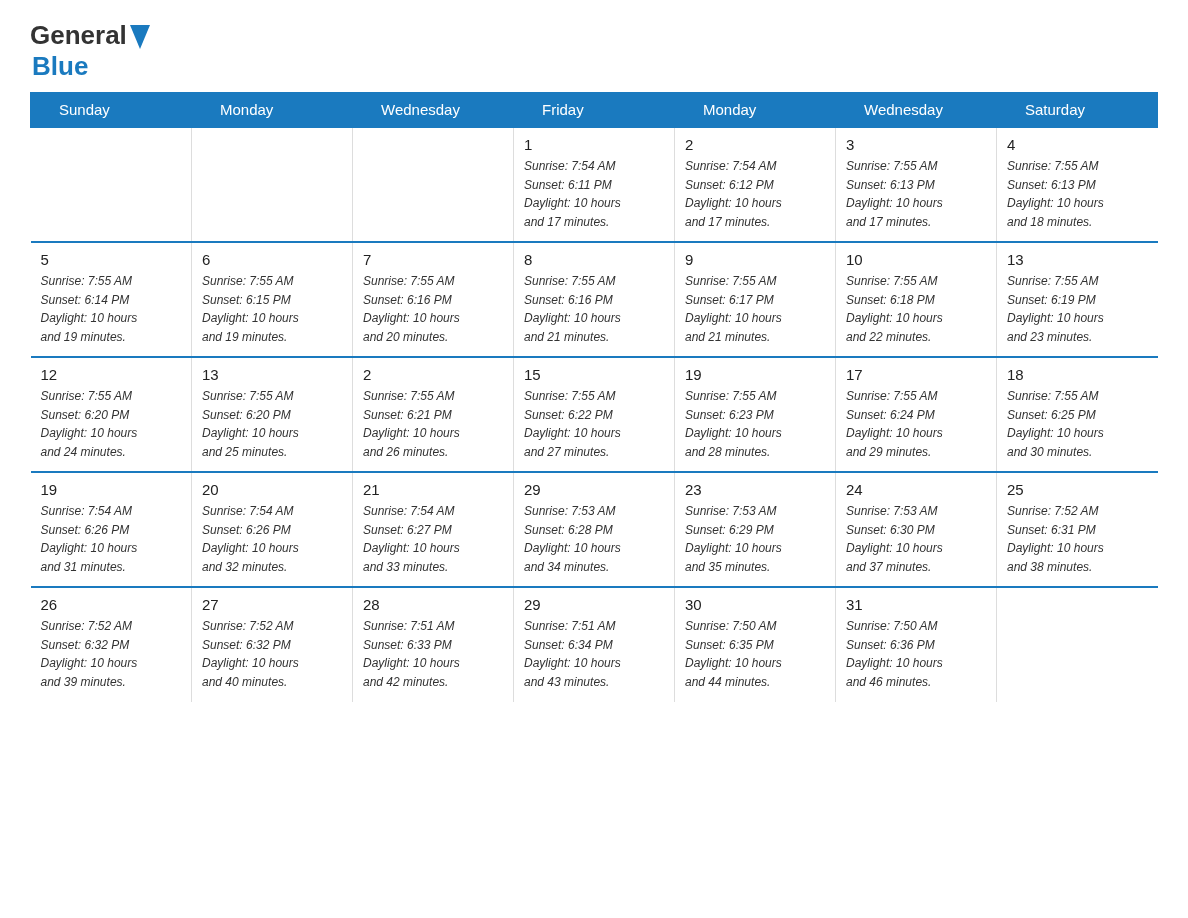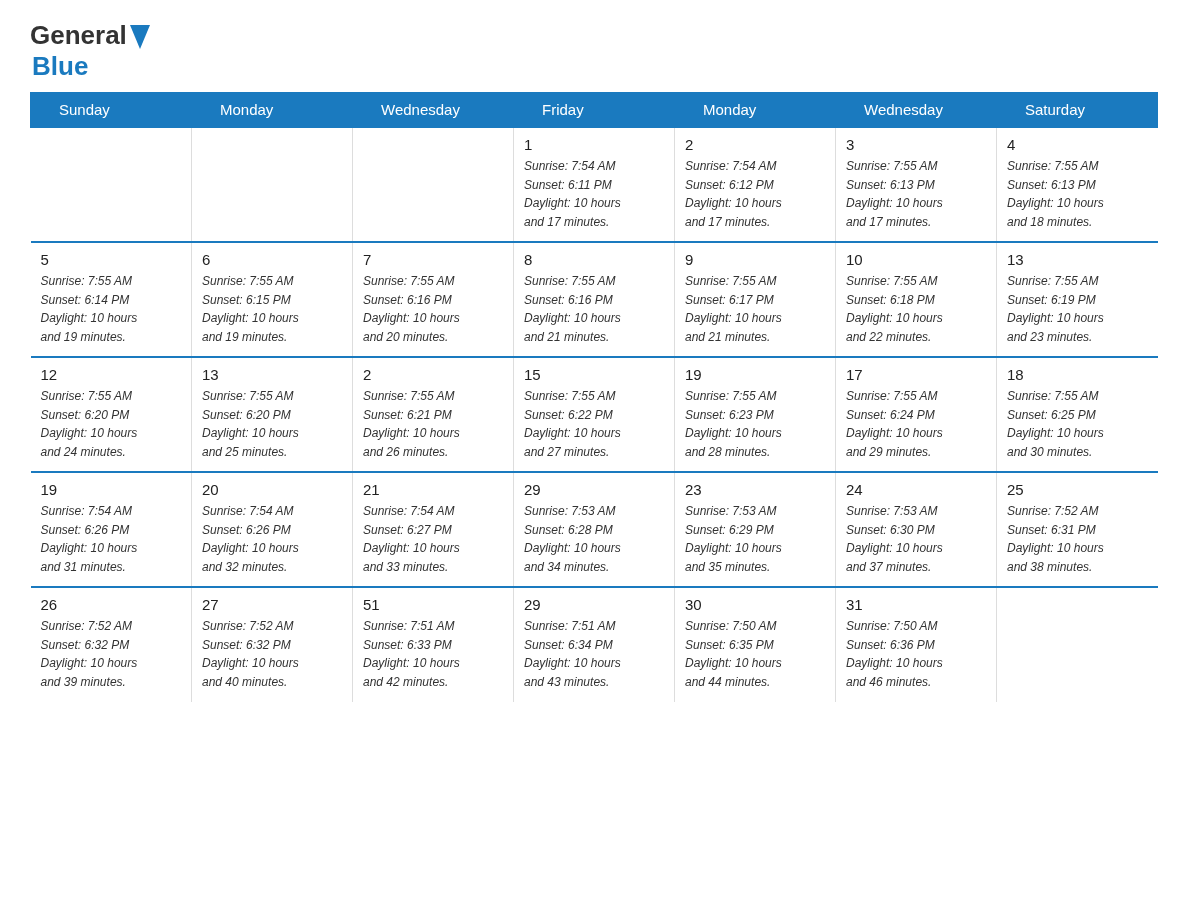--- a/index.html
+++ b/index.html
@@ -207,21 +207,21 @@
       <tr>
         <td>
           <span class="day-number">26</span>
           <div class="day-info" style="font-size: 12px; line-height: 1.55; color: rgb(51, 51, 51);">Sunrise: 7:52 AM<br>Sunset: 6:32 PM<br>Daylight: 10 hours<br>and 39 minutes.</div>
         </td>
         <td>
           <span class="day-number">27</span>
           <div class="day-info" style="font-size: 12px; line-height: 1.55; color: rgb(51, 51, 51);">Sunrise: 7:52 AM<br>Sunset: 6:32 PM<br>Daylight: 10 hours<br>and 40 minutes.</div>
         </td>
         <td>
-          <span class="day-number">51</span>
+          <span class="day-number">28</span>
           <div class="day-info" style="font-size: 12px; line-height: 1.55; color: rgb(51, 51, 51);">Sunrise: 7:51 AM<br>Sunset: 6:33 PM<br>Daylight: 10 hours<br>and 42 minutes.</div>
         </td>
         <td>
           <span class="day-number">29</span>
           <div class="day-info" style="font-size: 12px; line-height: 1.55; color: rgb(51, 51, 51);">Sunrise: 7:51 AM<br>Sunset: 6:34 PM<br>Daylight: 10 hours<br>and 43 minutes.</div>
         </td>
         <td>
           <span class="day-number">30</span>
           <div class="day-info" style="font-size: 12px; line-height: 1.55; color: rgb(51, 51, 51);">Sunrise: 7:50 AM<br>Sunset: 6:35 PM<br>Daylight: 10 hours<br>and 44 minutes.</div>
         </td>

